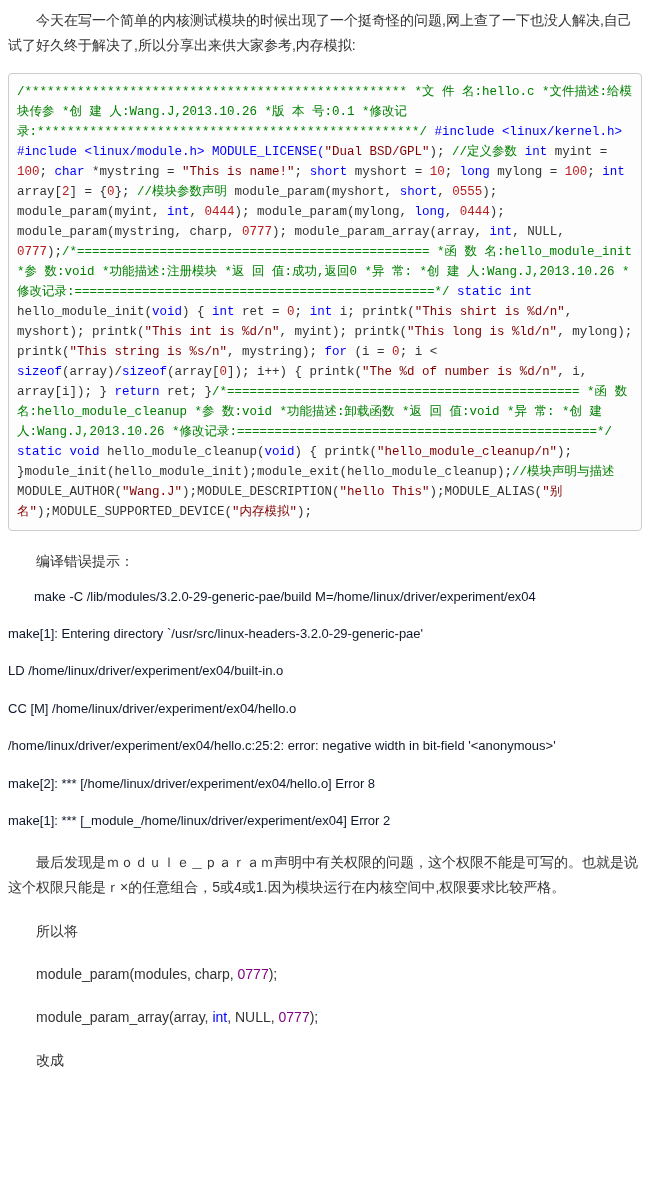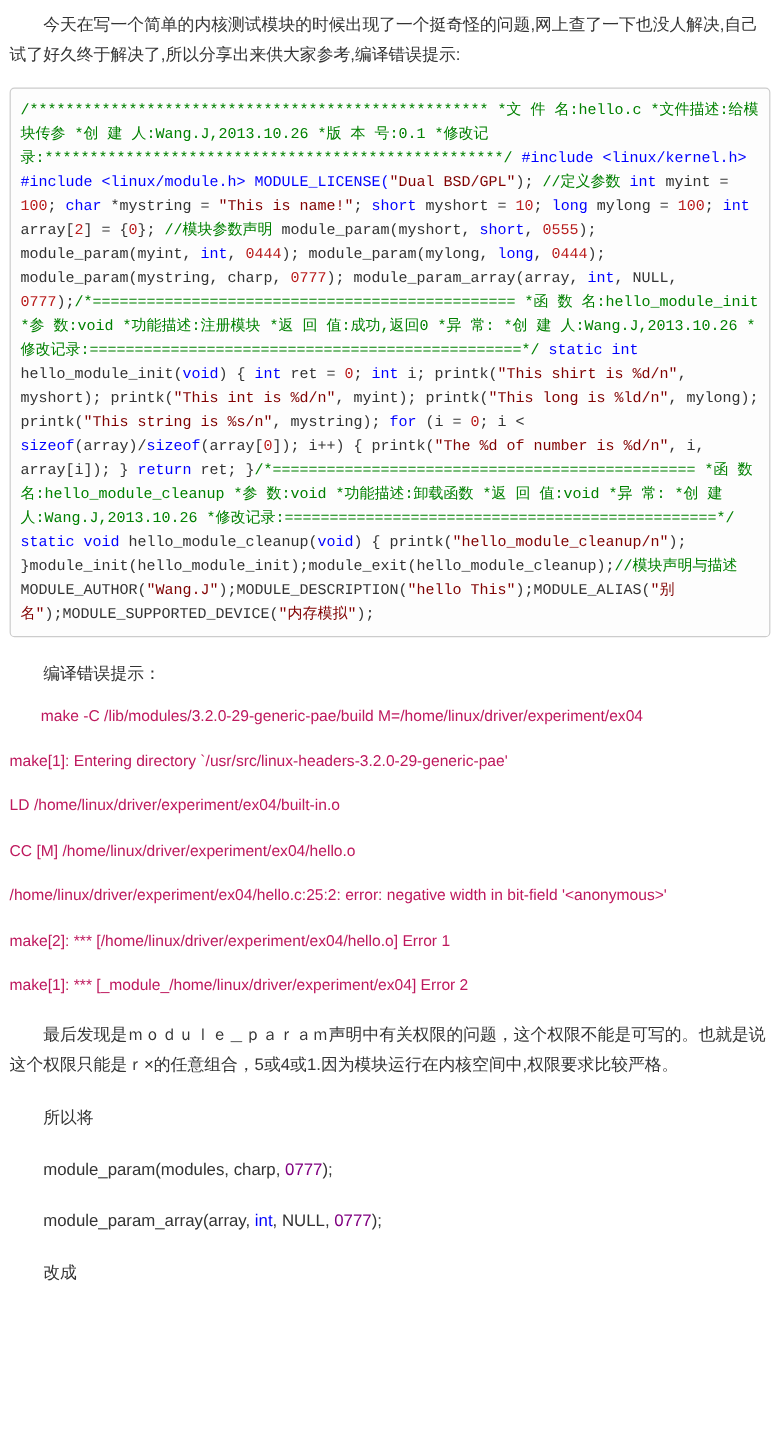--- a/index.html
+++ b/index.html
@@ -5,45 +5,45 @@
 *{margin:0;padding:0;box-sizing:border-box}
 body{font-family:Arial,"Microsoft YaHei",sans-serif;font-size:14px;color:#333;line-height:1.8;padding:8px;width:650px;background:#fff}
 .intro{margin-bottom:15px;text-indent:2em}
 .code-block{border:1px solid #ccc;border-radius:4px;padding:8px;background:#fdfdfd;font-family:"Courier New",monospace;font-size:12.5px;line-height:1.6;margin-bottom:18px;word-wrap:break-word}
 .code-block .cm{color:#008000}
 .code-block .kw{color:#0000ff}
 .code-block .st{color:#800000}
 .code-block .nu{color:#b91c1c}
 .section{margin-bottom:18px}
 .section-title{text-indent:2em;margin-bottom:10px}
-.err-line{color:#be185d;margin-bottom:14px;font-size:13px}
+.err-line{color:#0f172a;margin-bottom:14px;font-size:13px}
 .err-line.ind{text-indent:2em}
 .para{text-indent:2em;margin-bottom:18px}
 .code-line{text-indent:2em;margin-bottom:18px;font-size:14px}
 .code-line .kw{color:#0000ff}
 .code-line .nu{color:#800080}
 </style>
 </head>
 <body>
 
-<p class="intro">今天在写一个简单的内核测试模块的时候出现了一个挺奇怪的问题,网上查了一下也没人解决,自己试了好久终于解决了,所以分享出来供大家参考,编译错误提示:</p>
+<p class="intro">今天在写一个简单的内核测试模块的时候出现了一个挺奇怪的问题,网上查了一下也没人解决,自己试了好久终于解决了,所以分享出来供大家参考,内存模拟:</p>
 
 <div class="code-block">
 <span class="cm">/*************************************************** *文 件 名:hello.c *文件描述:给模块传参 *创 建 人:Wang.J,2013.10.26 *版 本 号:0.1 *修改记录:***************************************************/</span><span class="kw"> #include &lt;linux/kernel.h&gt; #include &lt;linux/module.h&gt; MODULE_LICENSE(</span><span class="st">"Dual BSD/GPL"</span><span>); </span><span class="cm">//定义参数</span><span class="kw"> int</span><span> myint = </span><span class="nu">100</span><span>; </span><span class="kw">char</span><span> *mystring = </span><span class="st">"This is name!"</span><span>; </span><span class="kw">short</span><span> myshort = </span><span class="nu">10</span><span>; </span><span class="kw">long</span><span> mylong = </span><span class="nu">100</span><span>; </span><span class="kw">int</span><span> array[</span><span class="nu">2</span><span>] = {</span><span class="nu">0</span><span>}; </span><span class="cm">//模块参数声明</span><span> module_param(myshort, </span><span class="kw">short</span><span>, </span><span class="nu">0555</span><span>); module_param(myint, </span><span class="kw">int</span><span>, </span><span class="nu">0444</span><span>); module_param(mylong, </span><span class="kw">long</span><span>, </span><span class="nu">0444</span><span>); module_param(mystring, charp, </span><span class="nu">0777</span><span>); module_param_array(array, </span><span class="kw">int</span><span>, NULL, </span><span class="nu">0777</span><span>);</span><span class="cm">/*=============================================== *函 数 名:hello_module_init *参    数:void *功能描述:注册模块 *返 回 值:成功,返回0 *异    常: *创 建 人:Wang.J,2013.10.26 *修改记录:================================================*/</span><span class="kw"> static int</span><span> hello_module_init(</span><span class="kw">void</span><span>) {      </span><span class="kw">int</span><span> ret = </span><span class="nu">0</span><span>;      </span><span class="kw">int</span><span> i;      printk(</span><span class="st">"This shirt is %d/n"</span><span>, myshort);      printk(</span><span class="st">"This int is %d/n"</span><span>, myint);      printk(</span><span class="st">"This long is %ld/n"</span><span>, mylong);      printk(</span><span class="st">"This string is %s/n"</span><span>, mystring);      </span><span class="kw">for</span><span> (i = </span><span class="nu">0</span><span>; i &lt; </span><span class="kw">sizeof</span><span>(array)/</span><span class="kw">sizeof</span><span>(array[</span><span class="nu">0</span><span>]); i++) {          printk(</span><span class="st">"The %d of number is %d/n"</span><span>, i, array[i]);      }      </span><span class="kw">return</span><span> ret; }</span><span class="cm">/*=============================================== *函 数 名:hello_module_cleanup *参    数:void *功能描述:卸载函数 *返 回 值:void *异    常: *创 建 人:Wang.J,2013.10.26 *修改记录:================================================*/</span><span class="kw"> static void</span><span> hello_module_cleanup(</span><span class="kw">void</span><span>) {     printk(</span><span class="st">"hello_module_cleanup/n"</span><span>); }module_init(hello_module_init);module_exit(hello_module_cleanup);</span><span class="cm">//模块声明与描述</span><span>MODULE_AUTHOR(</span><span class="st">"Wang.J"</span><span>);MODULE_DESCRIPTION(</span><span class="st">"hello This"</span><span>);MODULE_ALIAS(</span><span class="st">"别名"</span><span>);MODULE_SUPPORTED_DEVICE(</span><span class="st">"内存模拟"</span><span>);</span>
 </div>
 
 <p class="section-title">编译错误提示：</p>
 
 <div class="section">
 <p class="err-line ind">make -C /lib/modules/3.2.0-29-generic-pae/build M=/home/linux/driver/experiment/ex04</p>
 <p class="err-line">make[1]: Entering directory `/usr/src/linux-headers-3.2.0-29-generic-pae'</p>
 <p class="err-line">  LD      /home/linux/driver/experiment/ex04/built-in.o</p>
 <p class="err-line">  CC [M]  /home/linux/driver/experiment/ex04/hello.o</p>
 <p class="err-line">/home/linux/driver/experiment/ex04/hello.c:25:2: error: negative width in bit-field '&lt;anonymous&gt;'</p>
-<p class="err-line">make[2]: *** [/home/linux/driver/experiment/ex04/hello.o] Error 1</p>
+<p class="err-line">make[2]: *** [/home/linux/driver/experiment/ex04/hello.o] Error 8</p>
 <p class="err-line">make[1]: *** [_module_/home/linux/driver/experiment/ex04] Error 2</p>
 </div>
 
 <p class="para">最后发现是ｍｏｄｕｌｅ＿ｐａｒａｍ声明中有关权限的问题，这个权限不能是可写的。也就是说这个权限只能是ｒ×的任意组合，5或4或1.因为模块运行在内核空间中,权限要求比较严格。</p>
 
 <p class="code-line">所以将</p>
 
 <p class="code-line"><span>module_param(modules, charp, </span><span class="nu">0777</span><span>);</span></p>
 
 <p class="code-line"><span>module_param_array(array, </span><span class="kw">int</span><span>, NULL, </span><span class="nu">0777</span><span>);</span></p>

